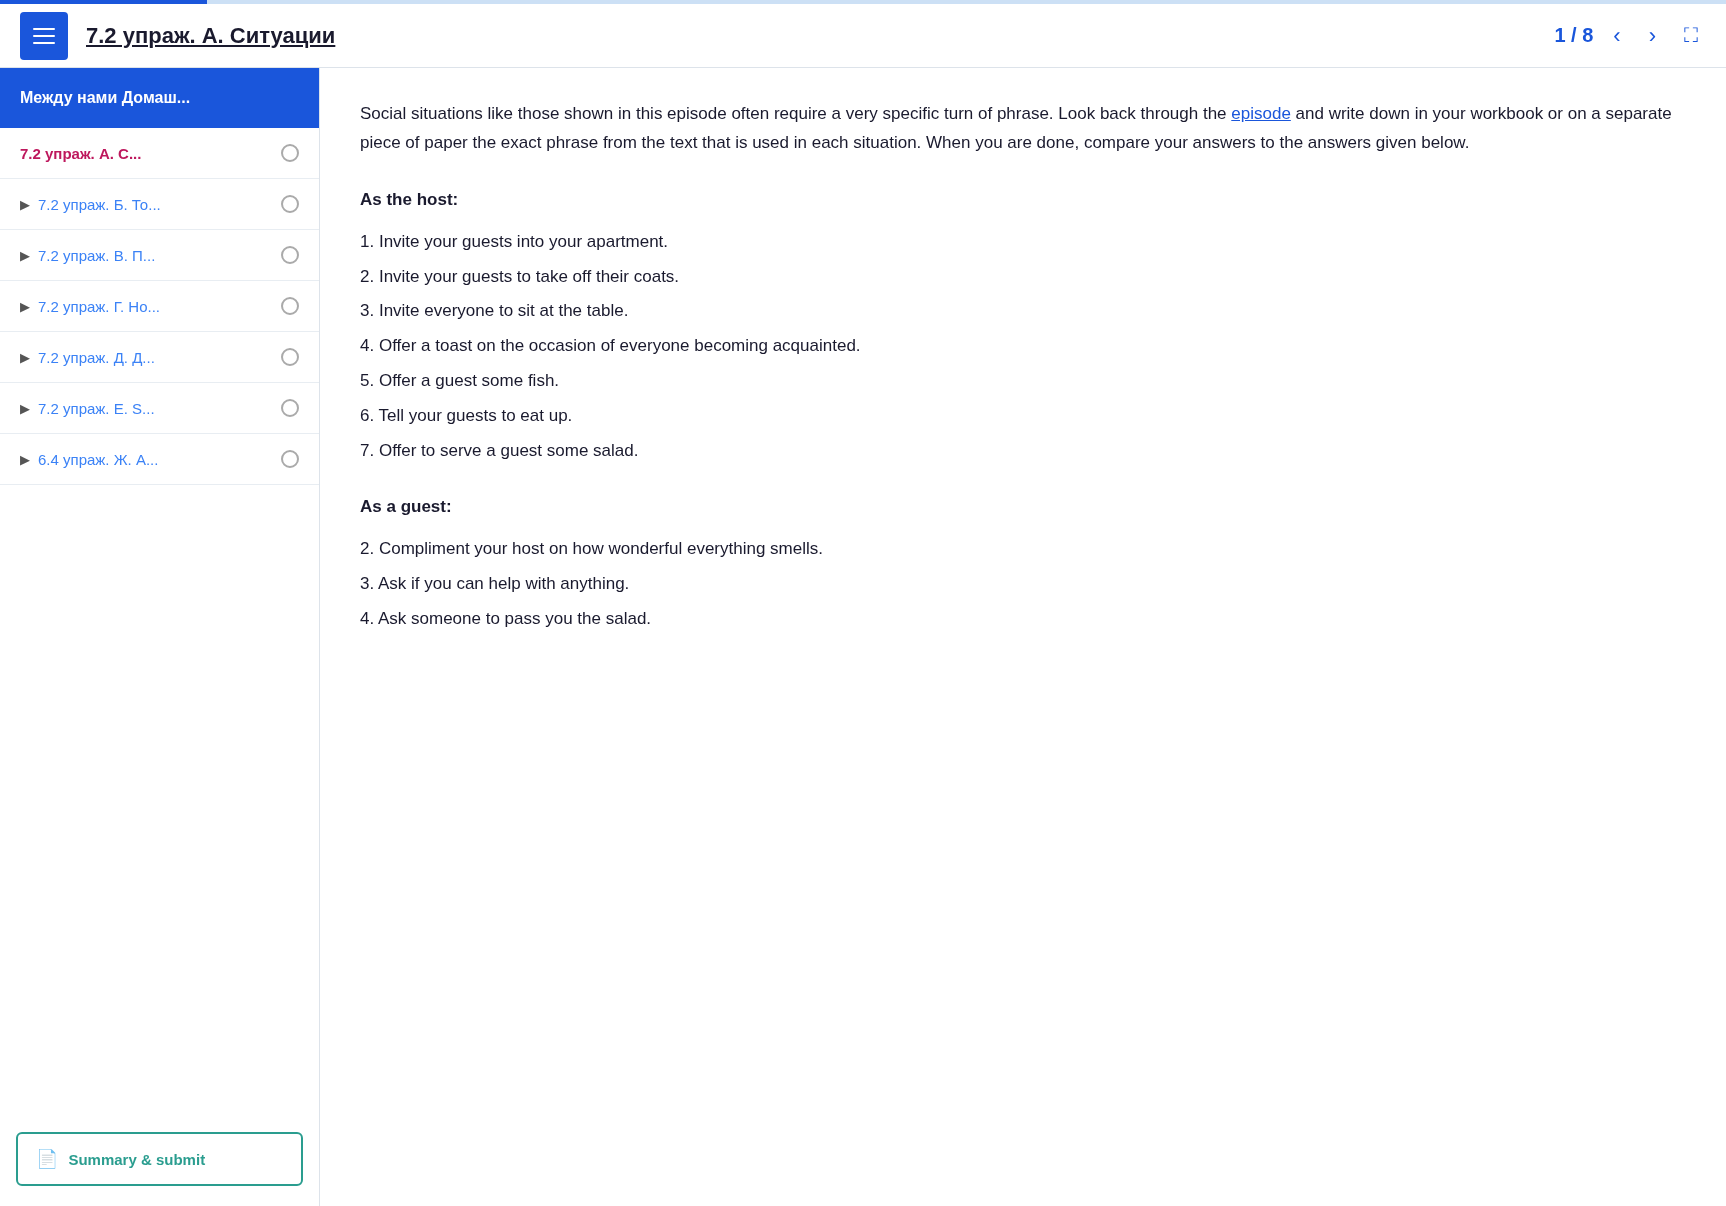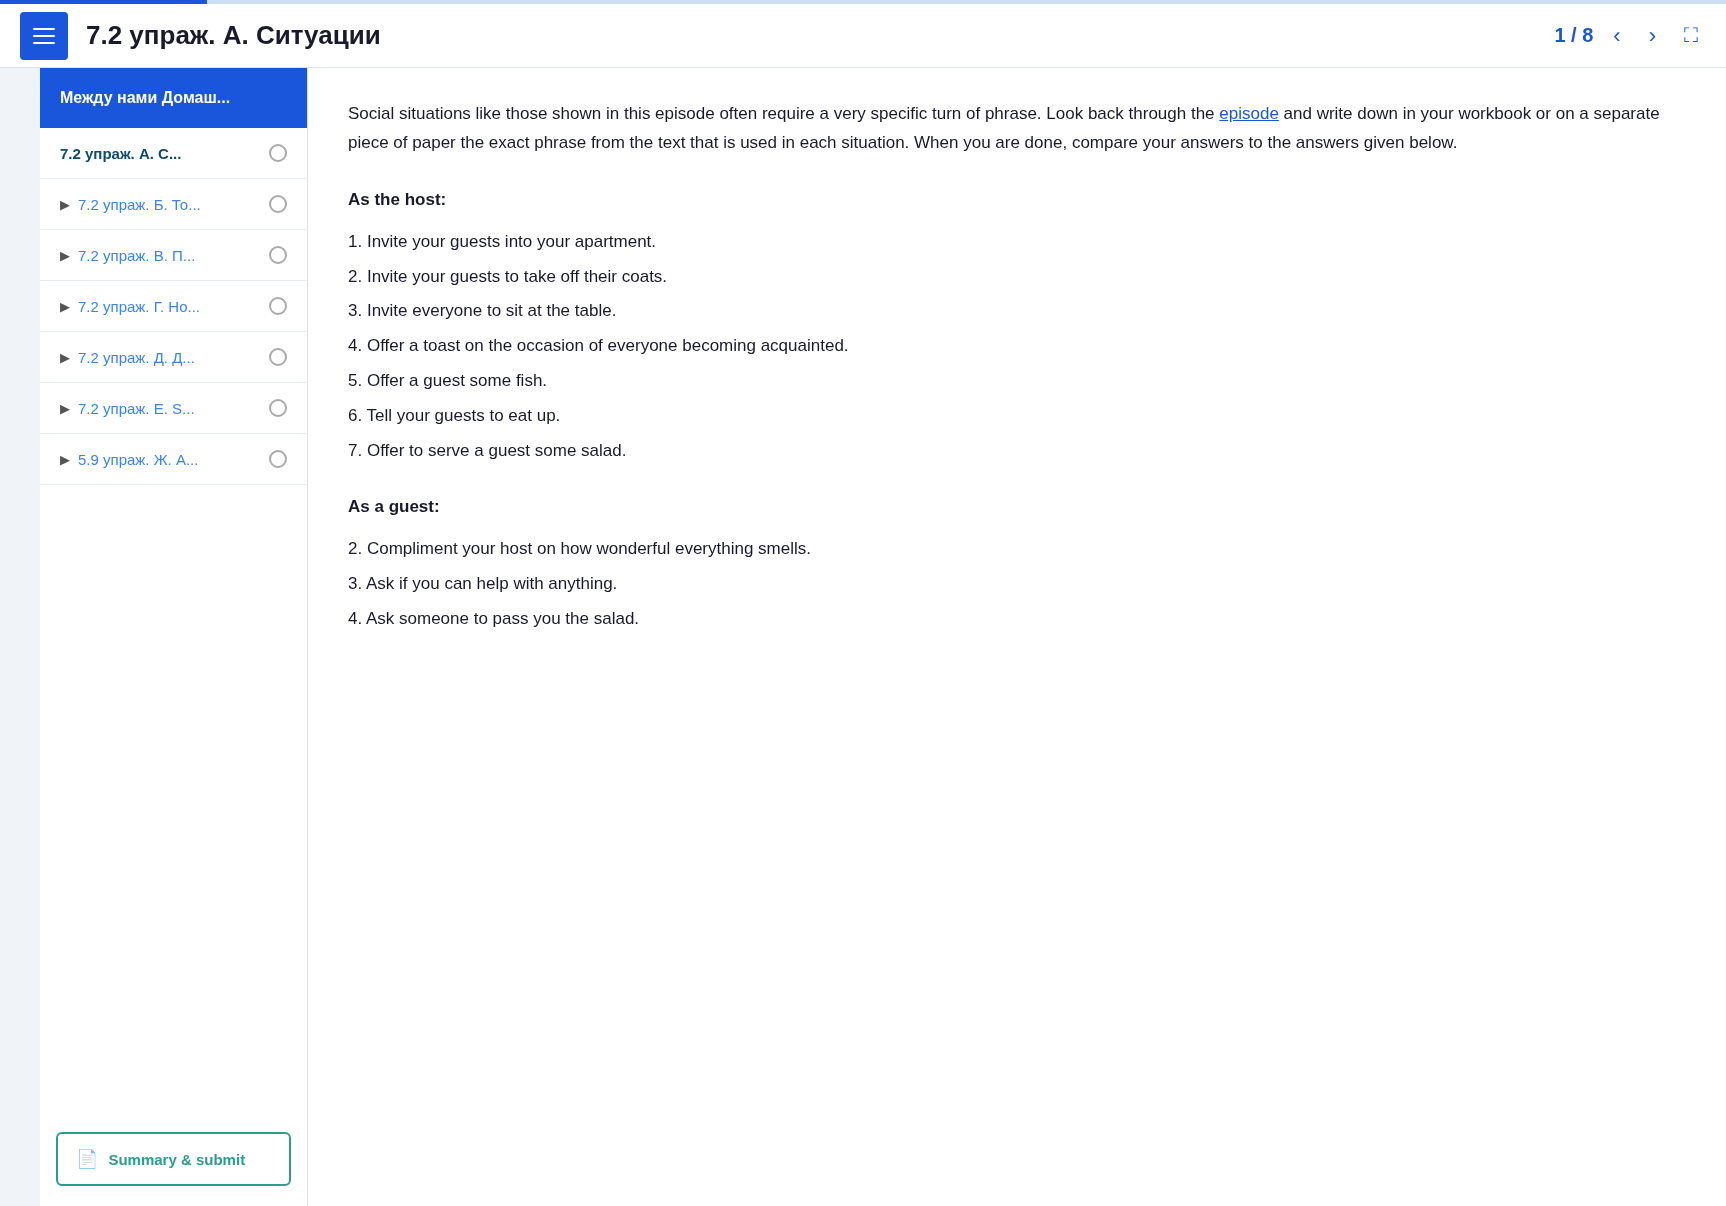--- a/index.html
+++ b/index.html
@@ -39,25 +39,26 @@
       flex-shrink: 0;
     }
     .menu-btn span {
       display: block;
       width: 22px;
       height: 2px;
       background: #fff;
       border-radius: 1px;
     }
     .header-title {
-      font-size: 26px;
+      font-size: 22px;
       font-weight: bold;
       color: #1a1a2e;
       margin-left: 18px;
       flex: 1;
+      text-decoration: underline;
     }
     .header-nav {
       display: flex;
       align-items: center;
       gap: 12px;
     }
     .header-page {
       font-size: 20px;
       font-weight: bold;
       color: #1a56db;
@@ -80,27 +81,26 @@
       color: #1a56db;
       padding: 4px 8px;
     }
 
     .main-layout {
       display: flex;
       height: calc(1206px - 68px);
     }
 
     .sidebar {
-      width: 268px;
+      width: 320px;
       background: #fff;
       border-right: 1px solid #dde3ea;
       display: flex;
       flex-direction: column;
       flex-shrink: 0;
-      margin-left: 40px;
     }
 
     .sidebar-header {
       background: #1a56db;
       color: #fff;
       padding: 18px 20px;
       font-size: 16px;
       font-weight: bold;
       min-height: 60px;
       display: flex;
@@ -114,21 +114,21 @@
       border-bottom: 1px solid #e8edf2;
       cursor: pointer;
       gap: 8px;
     }
     .sidebar-item.active {
       background: #fff;
     }
     .sidebar-item-label {
       flex: 1;
       font-size: 15px;
-      color: #0c4a6e;
+      color: #be185d;
       font-weight: 600;
     }
     .sidebar-item-label.inactive {
       color: #3b82f6;
       font-weight: normal;
     }
     .sidebar-item-arrow {
       color: #555;
       font-size: 13px;
     }
@@ -255,21 +255,21 @@
     </div>
 
     <div class="sidebar-item">
       <span class="sidebar-item-arrow">▶</span>
       <span class="sidebar-item-label inactive">7.2 упраж. Е. S...</span>
       <div class="sidebar-item-circle"></div>
     </div>
 
     <div class="sidebar-item">
       <span class="sidebar-item-arrow">▶</span>
-      <span class="sidebar-item-label inactive">5.9 упраж. Ж. А...</span>
+      <span class="sidebar-item-label inactive">6.4 упраж. Ж. А...</span>
       <div class="sidebar-item-circle"></div>
     </div>
 
     <div style="flex:1;"></div>
 
     <div class="sidebar-summary">
       <span class="summary-icon">📄</span>
       <span class="summary-label">Summary &amp; submit</span>
     </div>
   </div>

